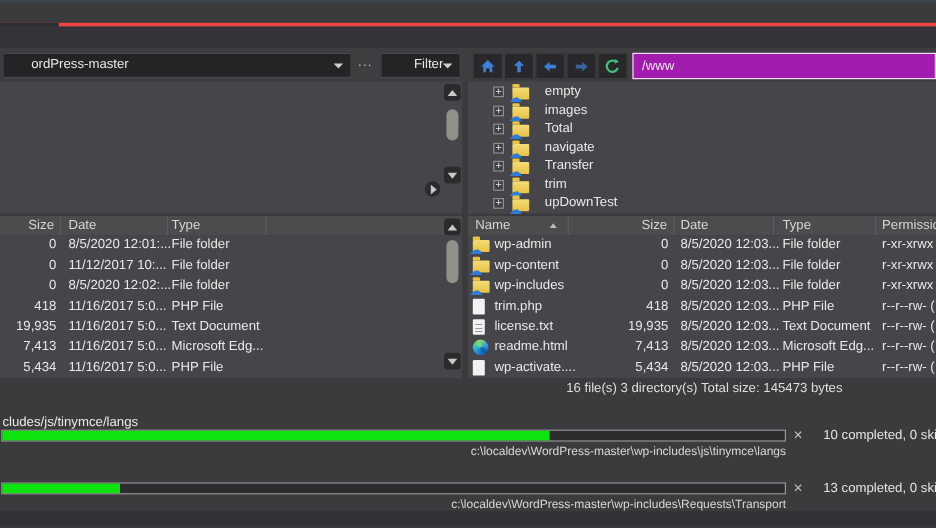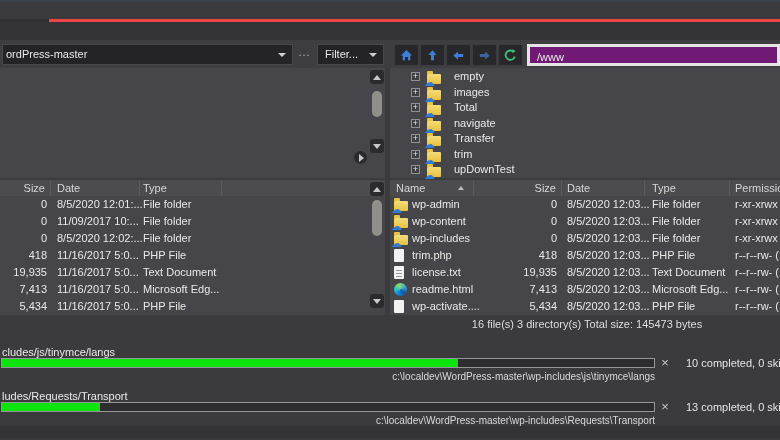--- a/index.html
+++ b/index.html
@@ -9,29 +9,29 @@
   
   .topline{left:0;top:0;width:780px;height:2px;background:#3d4450;}
   .tabbar{left:0;top:19px;width:780px;height:36px;background:#ef4444;}
   .tab{position:absolute;left:0;top:0;width:49px;height:20px;background:#2f2f32;line-height:20px;
        padding-left:2px;box-sizing:border-box;white-space:nowrap;overflow:hidden;color:#e9e9e9;}
   .subbar{left:0;top:22px;width:780px;height:18px;background:#343438;}
   .toolbar{left:0;top:40px;width:780px;height:28px;background:#3e3e41;}
   
   .combo{position:absolute;background:#242427;border:1px solid #47474c;box-sizing:border-box;
          display:flex;align-items:center;height:21px;top:44px;cursor:default;}
-  .combo .txt{flex:1;white-space:nowrap;overflow:hidden;padding-left:3px;line-height:19px;}
+  .combo .txt{flex:1;white-space:nowrap;overflow:hidden;padding-left:3px;line-height:19px;margin-left:20px;}
   .caret{width:0;height:0;border-left:4px solid transparent;border-right:4px solid transparent;
          border-top:4px solid #cfcfcf;margin-right:6px;}
   .browse{position:absolute;left:296px;top:44px;width:17px;height:21px;color:#bdbdbd;text-align:center;
           line-height:17px;letter-spacing:1px;}
   .navbtn{position:absolute;top:44px;width:25px;height:22px;background:#28282b;border:1px solid #3c3c40;
           box-sizing:border-box;display:flex;align-items:center;justify-content:center;}
-  .pathfield{position:absolute;left:527px;top:44px;width:253px;height:22px;background:#701a75;
-             border:3px solid #e5e5e5;box-sizing:border-box;line-height:20px;padding-left:7px;color:#e8e8e8;}
+  .pathfield{position:absolute;left:527px;top:44px;width:253px;height:22px;background:#a21caf;
+             border:1px solid #e5e5e5;box-sizing:border-box;line-height:20px;padding-left:7px;color:#e8e8e8;}
   
   .tree{position:absolute;top:68px;height:110px;background:#46464a;}
   .tree.left{left:0;width:385px;}
   .tree.right{left:390px;width:390px;}
   .titem{position:absolute;left:0;width:100%;height:15px;line-height:15px;}
   .plus{position:absolute;left:21px;top:3px;width:9px;height:9px;background:#3f4043;border:1px solid #8f9094;
         box-sizing:border-box;color:#e3e3e3;font-size:9px;line-height:7px;text-align:center;}
   .plus::before{content:"+";}
   .icon-folder{position:relative;display:inline-block;width:14px;height:10px;
         background:linear-gradient(#f5dc77,#e7c243);border-radius:1px;}
@@ -220,21 +220,21 @@
   </div>
 
   <div class="list left">
       <div class="lrow" style="top: 0px;">
         <span class="cell c-size-l">0</span>
         <span class="cell c-date-l">8/5/2020 12:01:...</span>
         <span class="cell c-type-l">File folder</span>
       </div>
       <div class="lrow" style="top: 17px;">
         <span class="cell c-size-l">0</span>
-        <span class="cell c-date-l">11/09/2017 10:...</span>
+        <span class="cell c-date-l">11/12/2017 10:...</span>
         <span class="cell c-type-l">File folder</span>
       </div>
       <div class="lrow" style="top: 34px;">
         <span class="cell c-size-l">0</span>
         <span class="cell c-date-l">8/5/2020 12:02:...</span>
         <span class="cell c-type-l">File folder</span>
       </div>
       <div class="lrow" style="top: 51px;">
         <span class="cell c-size-l">418</span>
         <span class="cell c-date-l">11/16/2017 5:0...</span>
@@ -329,21 +329,20 @@
       <div class="qitem" style="top: 345px;">
         <div class="qremote">cludes/js/tinymce/langs</div>
         <div class="qbar">
           <div class="qfill" style="width:70%;"></div>
         </div>
         <div class="qclose"></div>
         <div class="qstatus">10 completed, 0 skipp</div>
         <div class="qlocal">c:\localdev\WordPress-master\wp-includes\js\tinymce\langs</div>
       </div>
       <div class="qitem" style="top: 389px;">
-        <div class="qremote">ludes/Requests/Transport</div>
         <div class="qbar">
           <div class="qfill" style="width:15%;"></div>
         </div>
         <div class="qclose"></div>
         <div class="qstatus">13 completed, 0 skipp</div>
         <div class="qlocal">c:\localdev\WordPress-master\wp-includes\Requests\Transport</div>
       </div>
     </div>
 
   <div class="abs bottomstrip"></div>

